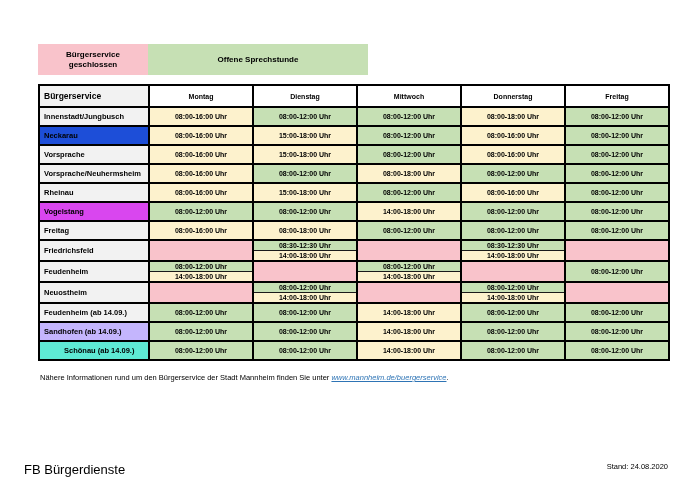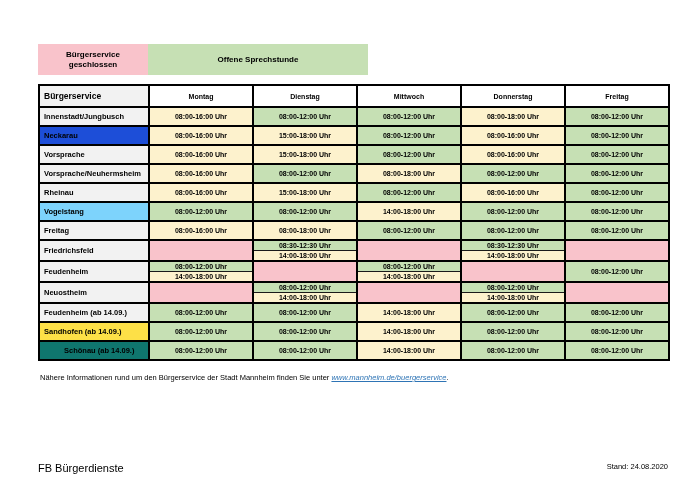--- a/index.html
+++ b/index.html
@@ -44,21 +44,21 @@
   .splitwrap{display:flex;flex-direction:column;height:19px;}
   .splitwrap .half{
     flex:1;display:flex;align-items:center;justify-content:center;
     font-size:7px;font-weight:bold;
   }
   .splitwrap .half.first{border-bottom:1px solid #1a1a1a;}
   .note{
     position:absolute;top:373px;left:40px;font-size:7.5px;
   }
   .note a{text-decoration:underline;cursor:pointer;font-style:italic;}
-  .footer-left{position:absolute;top:462px;left:38px;font-size:11px;}
+  .footer-left{position:absolute;top:462px;left:24px;font-size:13px;}
   .footer-right{position:absolute;top:462px;right:32px;font-size:7.5px;text-align:right;}
 </style>
 </head>
 <body>
 
 <div class="page">
 
 
   <div class="legend">
     <div class="legend-box legend-closed" style="background: rgb(249, 195, 203);">Bürgerservice
@@ -120,21 +120,21 @@
         </tr>
         <tr>
           <td class="rowlabel" style="background: rgb(242, 242, 242);">Rheinau</td>
           <td style="background: rgb(253, 242, 205);">08:00-16:00 Uhr</td>
           <td style="background: rgb(253, 242, 205);">15:00-18:00 Uhr</td>
           <td style="background: rgb(198, 224, 180);">08:00-12:00 Uhr</td>
           <td style="background: rgb(253, 242, 205);">08:00-16:00 Uhr</td>
           <td style="background: rgb(198, 224, 180);">08:00-12:00 Uhr</td>
         </tr>
         <tr>
-          <td class="rowlabel" style="background: #7dd3fc;">Vogelstang</td>
+          <td class="rowlabel" style="background: #d946ef;">Vogelstang</td>
           <td style="background: rgb(198, 224, 180);">08:00-12:00 Uhr</td>
           <td style="background: rgb(198, 224, 180);">08:00-12:00 Uhr</td>
           <td style="background: rgb(253, 242, 205);">14:00-18:00 Uhr</td>
           <td style="background: rgb(198, 224, 180);">08:00-12:00 Uhr</td>
           <td style="background: rgb(198, 224, 180);">08:00-12:00 Uhr</td>
         </tr>
         <tr>
           <td class="rowlabel" style="background: rgb(242, 242, 242);">Freitag</td>
           <td style="background: rgb(253, 242, 205);">08:00-16:00 Uhr</td>
           <td style="background: rgb(253, 242, 205);">08:00-18:00 Uhr</td>
@@ -198,29 +198,29 @@
         </tr>
         <tr>
           <td class="rowlabel" style="background: rgb(242, 242, 242); margin-left: 48px;">Feudenheim (ab 14.09.)</td>
           <td style="background: rgb(198, 224, 180);">08:00-12:00 Uhr</td>
           <td style="background: rgb(198, 224, 180);">08:00-12:00 Uhr</td>
           <td style="background: rgb(253, 242, 205);">14:00-18:00 Uhr</td>
           <td style="background: rgb(198, 224, 180);">08:00-12:00 Uhr</td>
           <td style="background: rgb(198, 224, 180);">08:00-12:00 Uhr</td>
         </tr>
         <tr>
-          <td class="rowlabel" style="background: #fde047;">Sandhofen (ab 14.09.)</td>
-          <td style="background: rgb(198, 224, 180);">08:00-12:00 Uhr</td>
-          <td style="background: rgb(198, 224, 180);">08:00-12:00 Uhr</td>
-          <td style="background: rgb(253, 242, 205);">14:00-18:00 Uhr</td>
-          <td style="background: rgb(198, 224, 180);">08:00-12:00 Uhr</td>
-          <td style="background: rgb(198, 224, 180);">08:00-12:00 Uhr</td>
-        </tr>
-        <tr>
-          <td class="rowlabel" style="background: #0f766e; padding-left: 24px;">Schönau (ab 14.09.)</td>
+          <td class="rowlabel" style="background: #c4b5fd;">Sandhofen (ab 14.09.)</td>
+          <td style="background: rgb(198, 224, 180);">08:00-12:00 Uhr</td>
+          <td style="background: rgb(198, 224, 180);">08:00-12:00 Uhr</td>
+          <td style="background: rgb(253, 242, 205);">14:00-18:00 Uhr</td>
+          <td style="background: rgb(198, 224, 180);">08:00-12:00 Uhr</td>
+          <td style="background: rgb(198, 224, 180);">08:00-12:00 Uhr</td>
+        </tr>
+        <tr>
+          <td class="rowlabel" style="background: #5eead4; padding-left: 24px;">Schönau (ab 14.09.)</td>
           <td style="background: rgb(198, 224, 180);">08:00-12:00 Uhr</td>
           <td style="background: rgb(198, 224, 180);">08:00-12:00 Uhr</td>
           <td style="background: rgb(253, 242, 205);">14:00-18:00 Uhr</td>
           <td style="background: rgb(198, 224, 180);">08:00-12:00 Uhr</td>
           <td style="background: rgb(198, 224, 180);">08:00-12:00 Uhr</td>
         </tr>
       </tbody>
   </table>
 
   <div class="note"><span>Nähere Informationen rund um den Bürgerservice der Stadt Mannheim finden Sie unter </span><a style="color: rgb(46, 116, 181);">www.mannheim.de/buergerservice</a><span>.</span></div>

